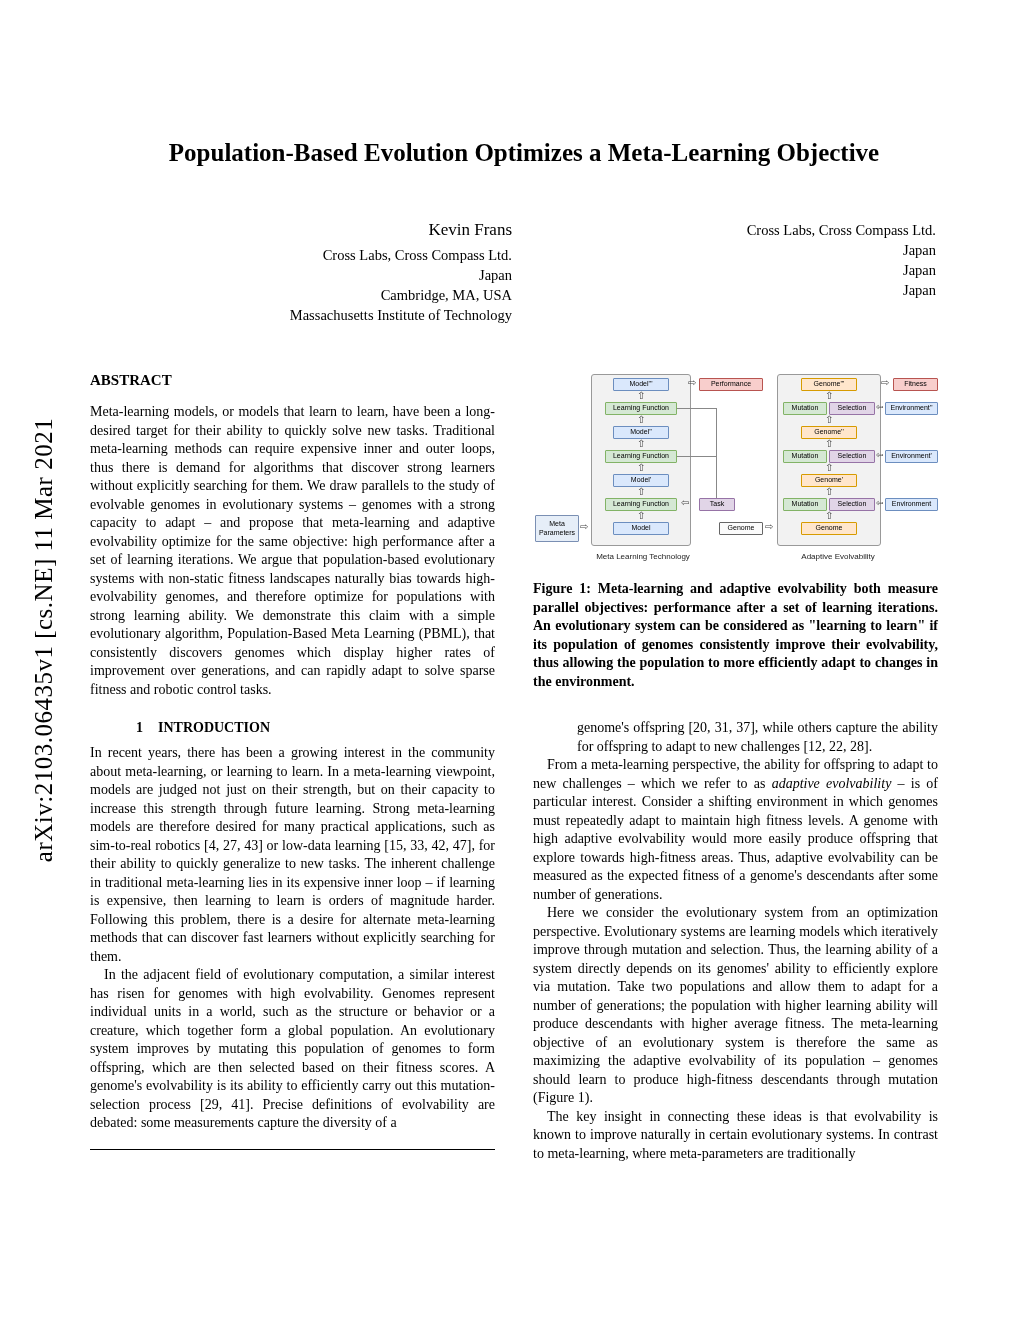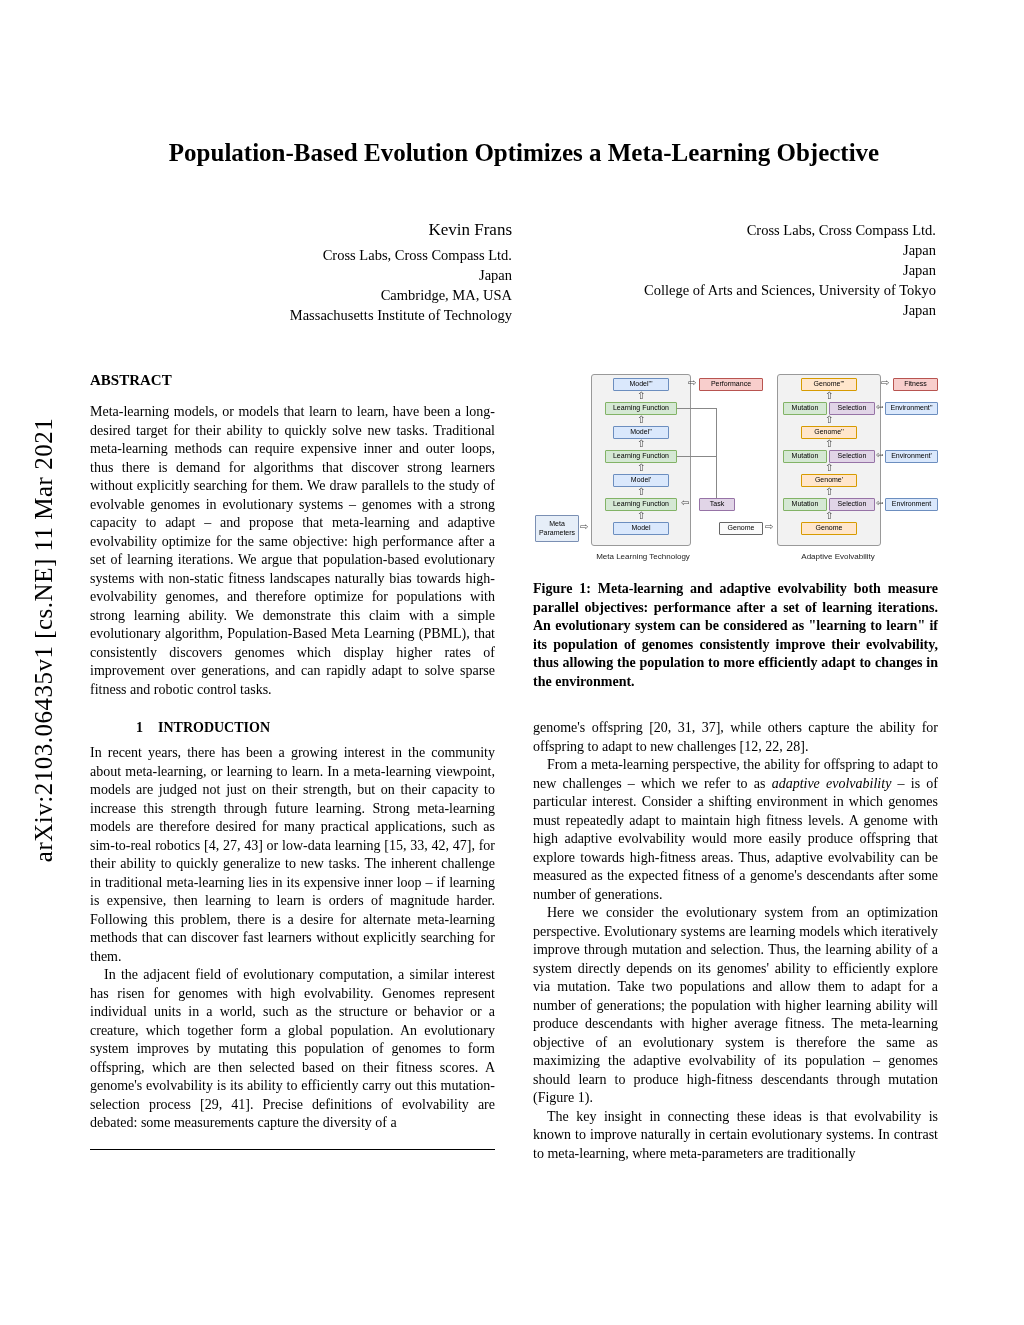--- a/index.html
+++ b/index.html
@@ -59,42 +59,41 @@
   .arr-side { font-size:10px; line-height:12px; }
   .vline, .hline { position:absolute; background:#888; }
   .fig-sub-label {
     position:absolute; font-family:"Liberation Sans", sans-serif;
     font-size:8px; color:#222; text-align:center;
   }
   .figcaption {
     font-weight:bold; font-size:14px; line-height:18.5px;
     text-align:justify; margin-top:14px;
   }
-  .fig-body-gap { margin-top:28px; }
+  .fig-body-gap { margin-top:28px;margin-left:44px; }
 </style>
 </head>
 <body>
 
 <div class="arxiv-side">arXiv:2103.06435v1  [cs.NE]  11 Mar 2021</div>
 
 <h1 class="paper-title">Population-Based Evolution Optimizes a Meta-Learning Objective</h1>
 
 <div class="authors">
   <div class="author-block">
     <div class="author-name">Kevin Frans</div>
     <div class="affil">Cross Labs, Cross Compass Ltd.</div>
     <div class="affil">Japan</div>
     <div class="affil">Cambridge, MA, USA</div>
     <div class="affil">Massachusetts Institute of Technology</div>
   </div>
   <div class="author-block">
     <div class="affil">Cross Labs, Cross Compass Ltd.</div>
     <div class="affil">Japan</div>
     <div class="affil">Japan</div>
-    <div class="affil">College of Arts and Sciences, University of Tokyo</div>
     <div class="affil">Japan</div>
   </div>
 </div>
 
 <div class="col col-left">
   <div class="h-abstract">ABSTRACT</div>
   <p>Meta-learning models, or models that learn to learn, have been a long-desired target for their ability to quickly solve new tasks. Traditional meta-learning methods can require expensive inner and outer loops, thus there is demand for algorithms that discover strong learners without explicitly searching for them. We draw parallels to the study of evolvable genomes in evolutionary systems – genomes with a strong capacity to adapt – and propose that meta-learning and adaptive evolvability optimize for the same objective: high performance after a set of learning iterations. We argue that population-based evolutionary systems with non-static fitness landscapes naturally bias towards high-evolvability genomes, and therefore optimize for populations with strong learning ability. We demonstrate this claim with a simple evolutionary algorithm, Population-Based Meta Learning (PBML), that consistently discovers genomes which display higher rates of improvement over generations, and can rapidly adapt to solve sparse fitness and robotic control tasks.</p>
   <div class="h-section">
     <span class="sec-num">1</span><span>INTRODUCTION</span>
   </div>

